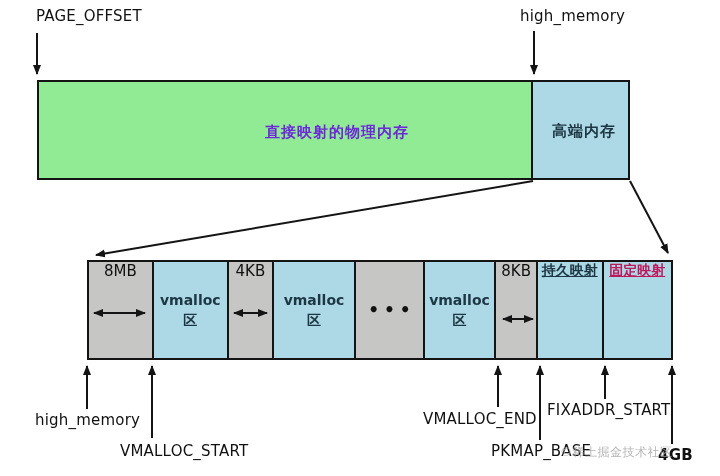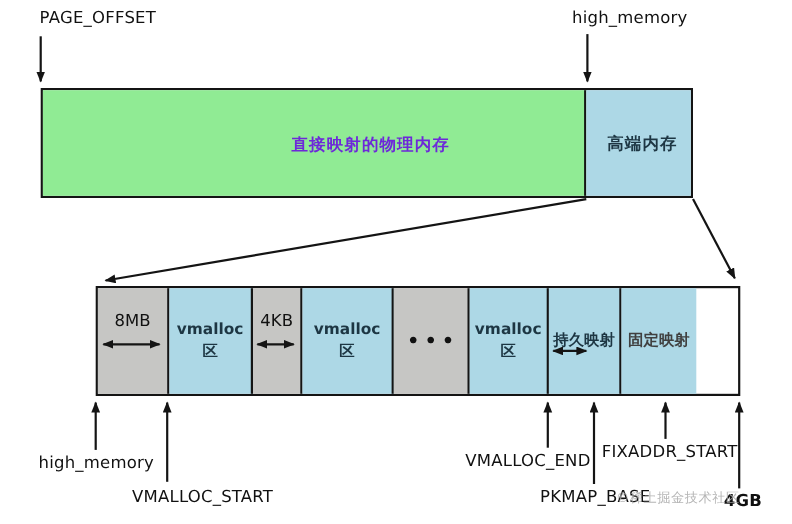--- a/index.html
+++ b/index.html
@@ -14,23 +14,23 @@
   .bar1-green{width:494px;border-right:2px solid #141414;box-sizing:border-box;}
   .bar1-blue{flex:1;}
   .bar1-label{position:absolute;font-size:15px;font-weight:700;white-space:nowrap;
               transform:translate(-50%,-50%);letter-spacing:1px;}
   
   .bar2{position:absolute;left:87px;top:260px;width:586px;height:100px;display:flex;
         border:2px solid #141414;box-sizing:border-box;}
   .s{box-sizing:border-box;border-right:2px solid #141414;display:flex;flex-direction:column;
      align-items:center;overflow:visible;}
   .s:last-child{border-right:none;}
-  .gap-label{margin-top:20px;font-size:15px;font-weight:500;white-space:nowrap;z-index:2;}
+  .gap-label{font-size:15px;font-weight:500;white-space:nowrap;z-index:2;}
   .vm{justify-content:center;font-size:14px;font-weight:600;line-height:1.45;}
-  .cjk{justify-content:center;font-size:14px;font-weight:700;white-space:nowrap;}
+  .cjk{justify-content:flex-start;font-size:14px;font-weight:700;white-space:nowrap;text-decoration:underline;}
   .dots{justify-content:center;font-size:17px;font-weight:700;letter-spacing:5px;
         text-indent:5px;color:#111;}
   .overlay{position:absolute;left:0;top:0;pointer-events:none;z-index:3;}
   .overlay line{stroke:#141414;stroke-width:2;}
   .watermark{position:absolute;left:560px;top:444px;font-size:12px;color:#a9a9a9;
              opacity:.85;white-space:nowrap;z-index:4;letter-spacing:.5px;}
 </style>
 </head>
 <body>
 
@@ -61,24 +61,27 @@
       <span>vmalloc</span>
       <span>区</span>
     </div>
     <div class="s dots" style="width:69px;background:#c6c6c4">
       <span>•••</span>
     </div>
     <div class="s vm" style="width:72px;background:#add8e6;color:#1d3643">
       <span>vmalloc</span>
       <span>区</span>
     </div>
+    <div class="s" style="width:42px;background:#c6c6c4">
+      <span class="gap-label">8KB</span>
+    </div>
     <div class="s cjk" style="width:66px;background:#add8e6;color:#1d3643">
       <span>持久映射</span>
     </div>
-    <div class="s cjk" style="width:68px;background:#add8e6;color:#404040">
+    <div class="s cjk" style="width:68px;background:#add8e6;color:#be185d">
       <span>固定映射</span>
     </div>
   </div>
 
   <svg class="overlay" width="720" height="476" viewBox="0 0 720 476">
     <defs>
       <marker id="ah" orient="auto-start-reverse" markerUnits="userSpaceOnUse" markerWidth="12" markerHeight="10" refX="9" refY="4">
         <path d="M0,0 L10,4 L0,8 z" fill="#141414"></path>
       </marker>
     </defs>

